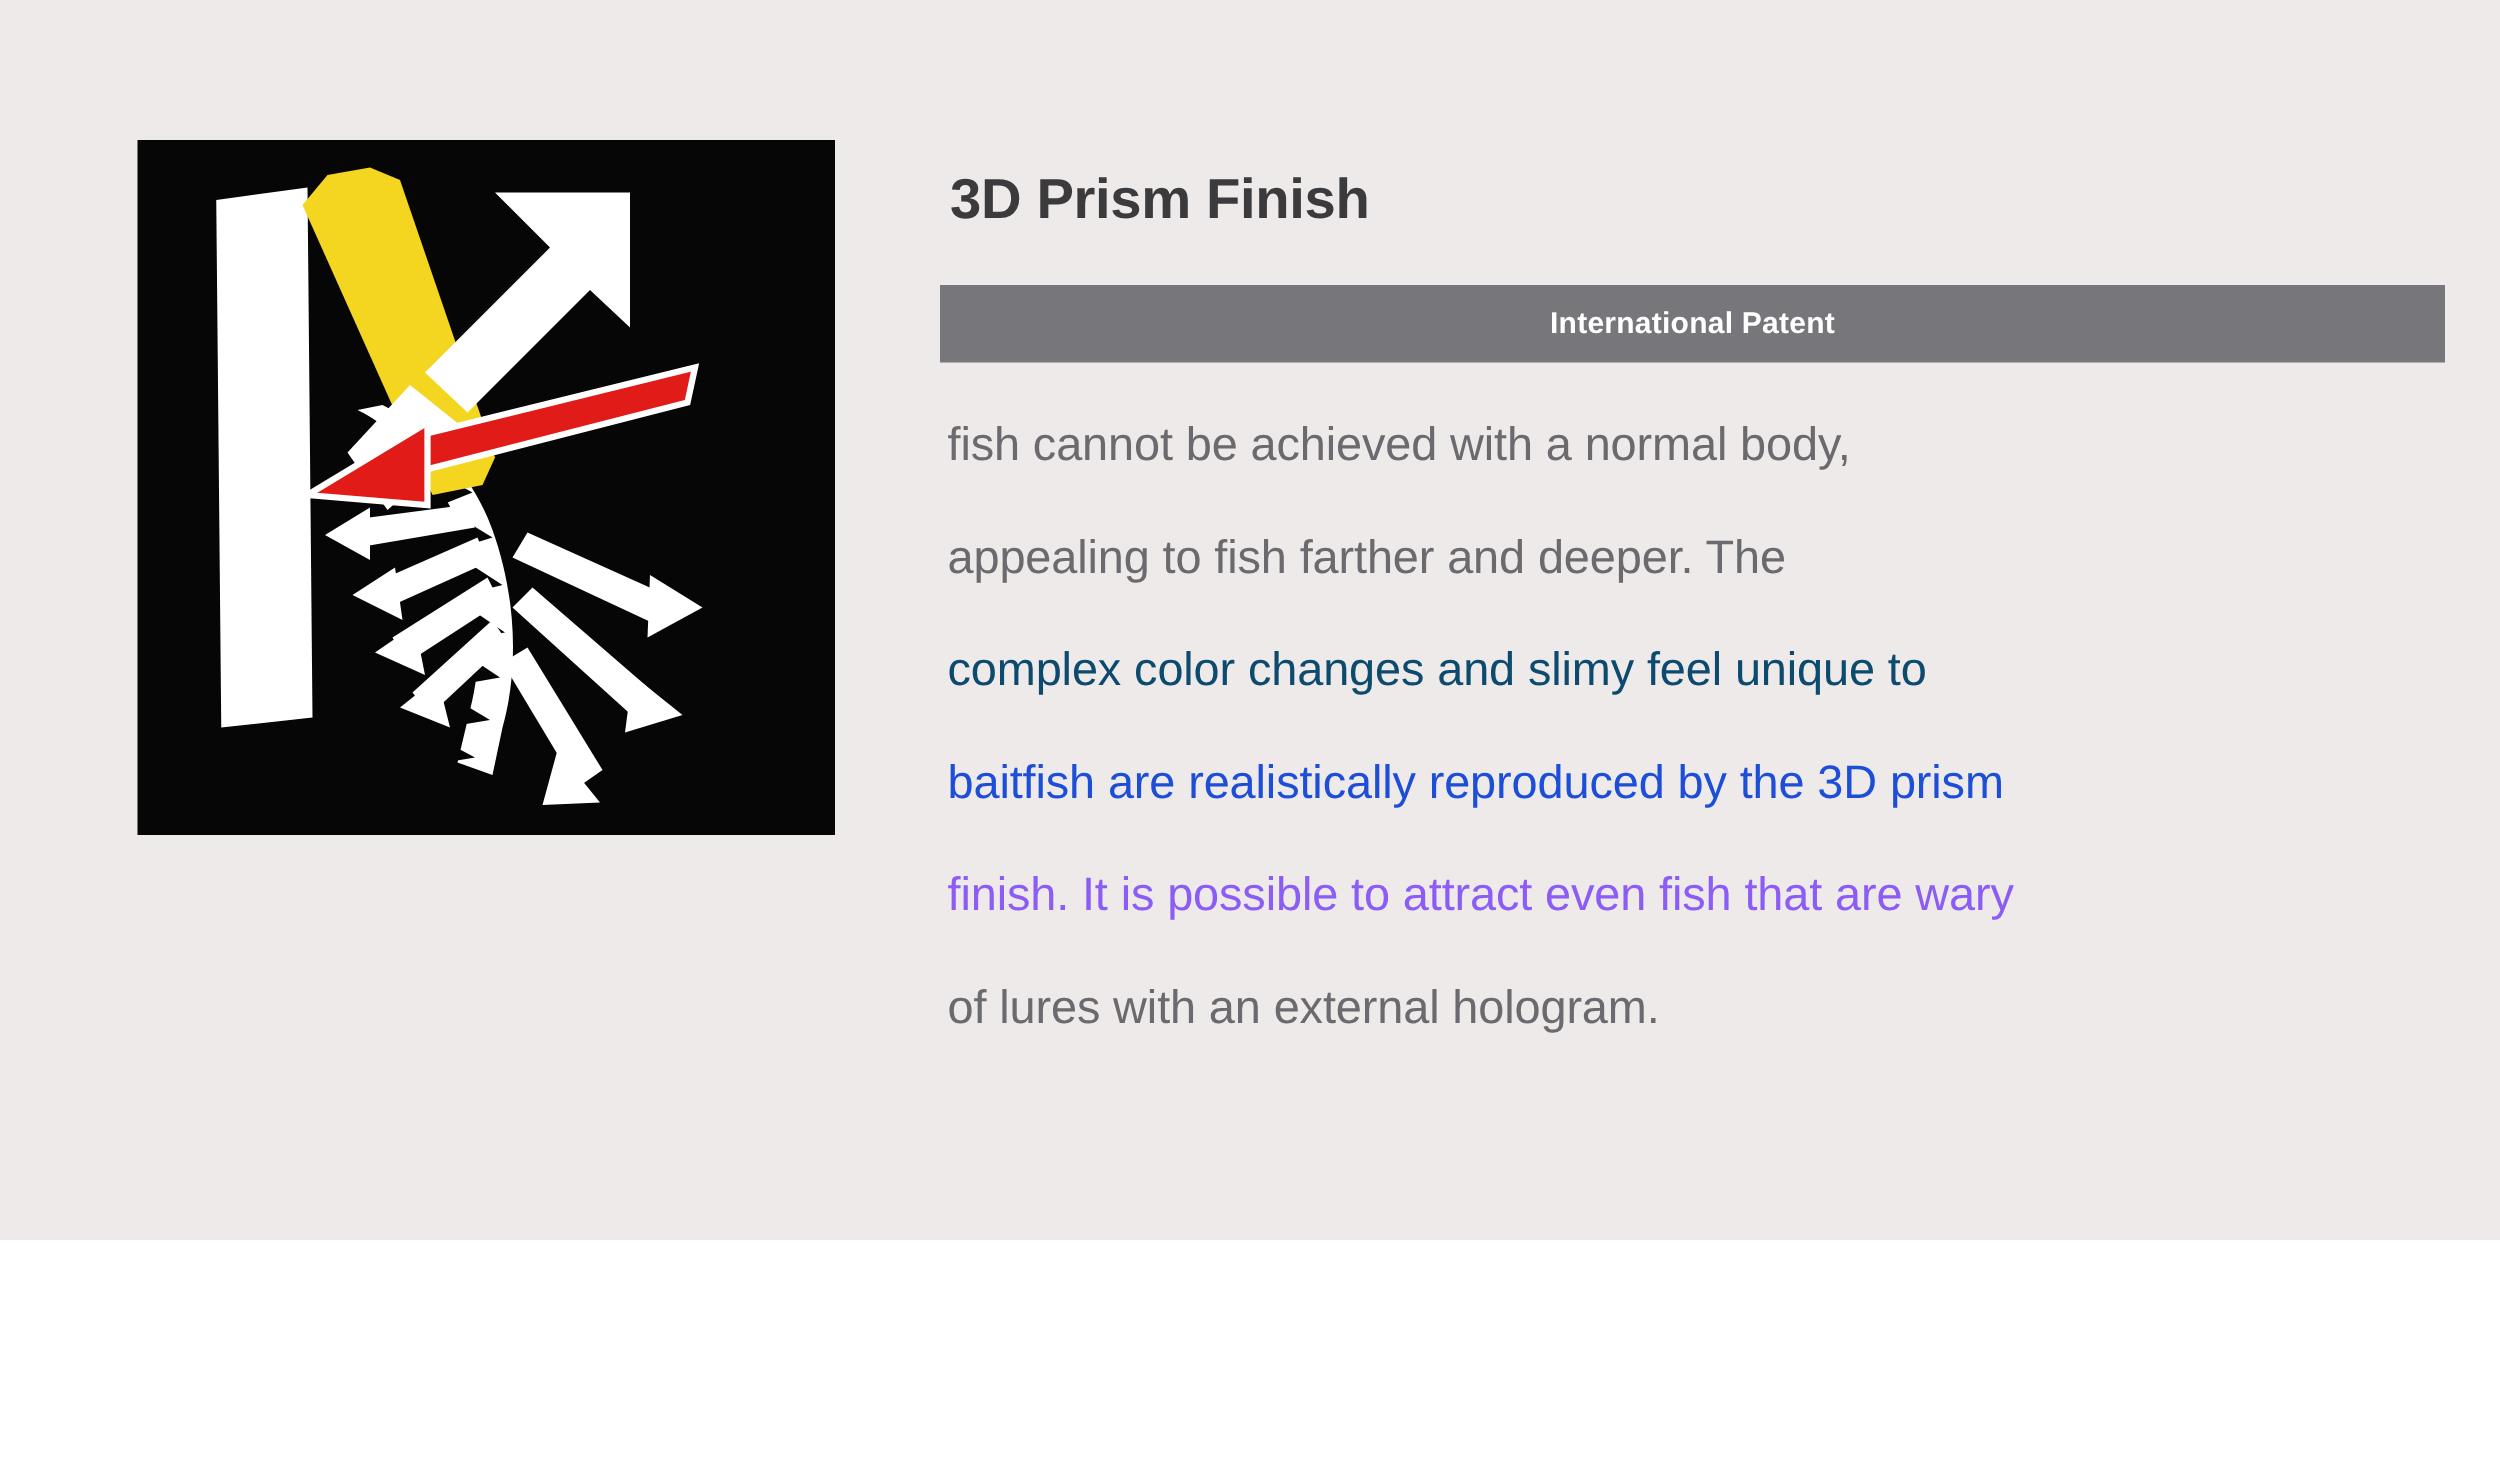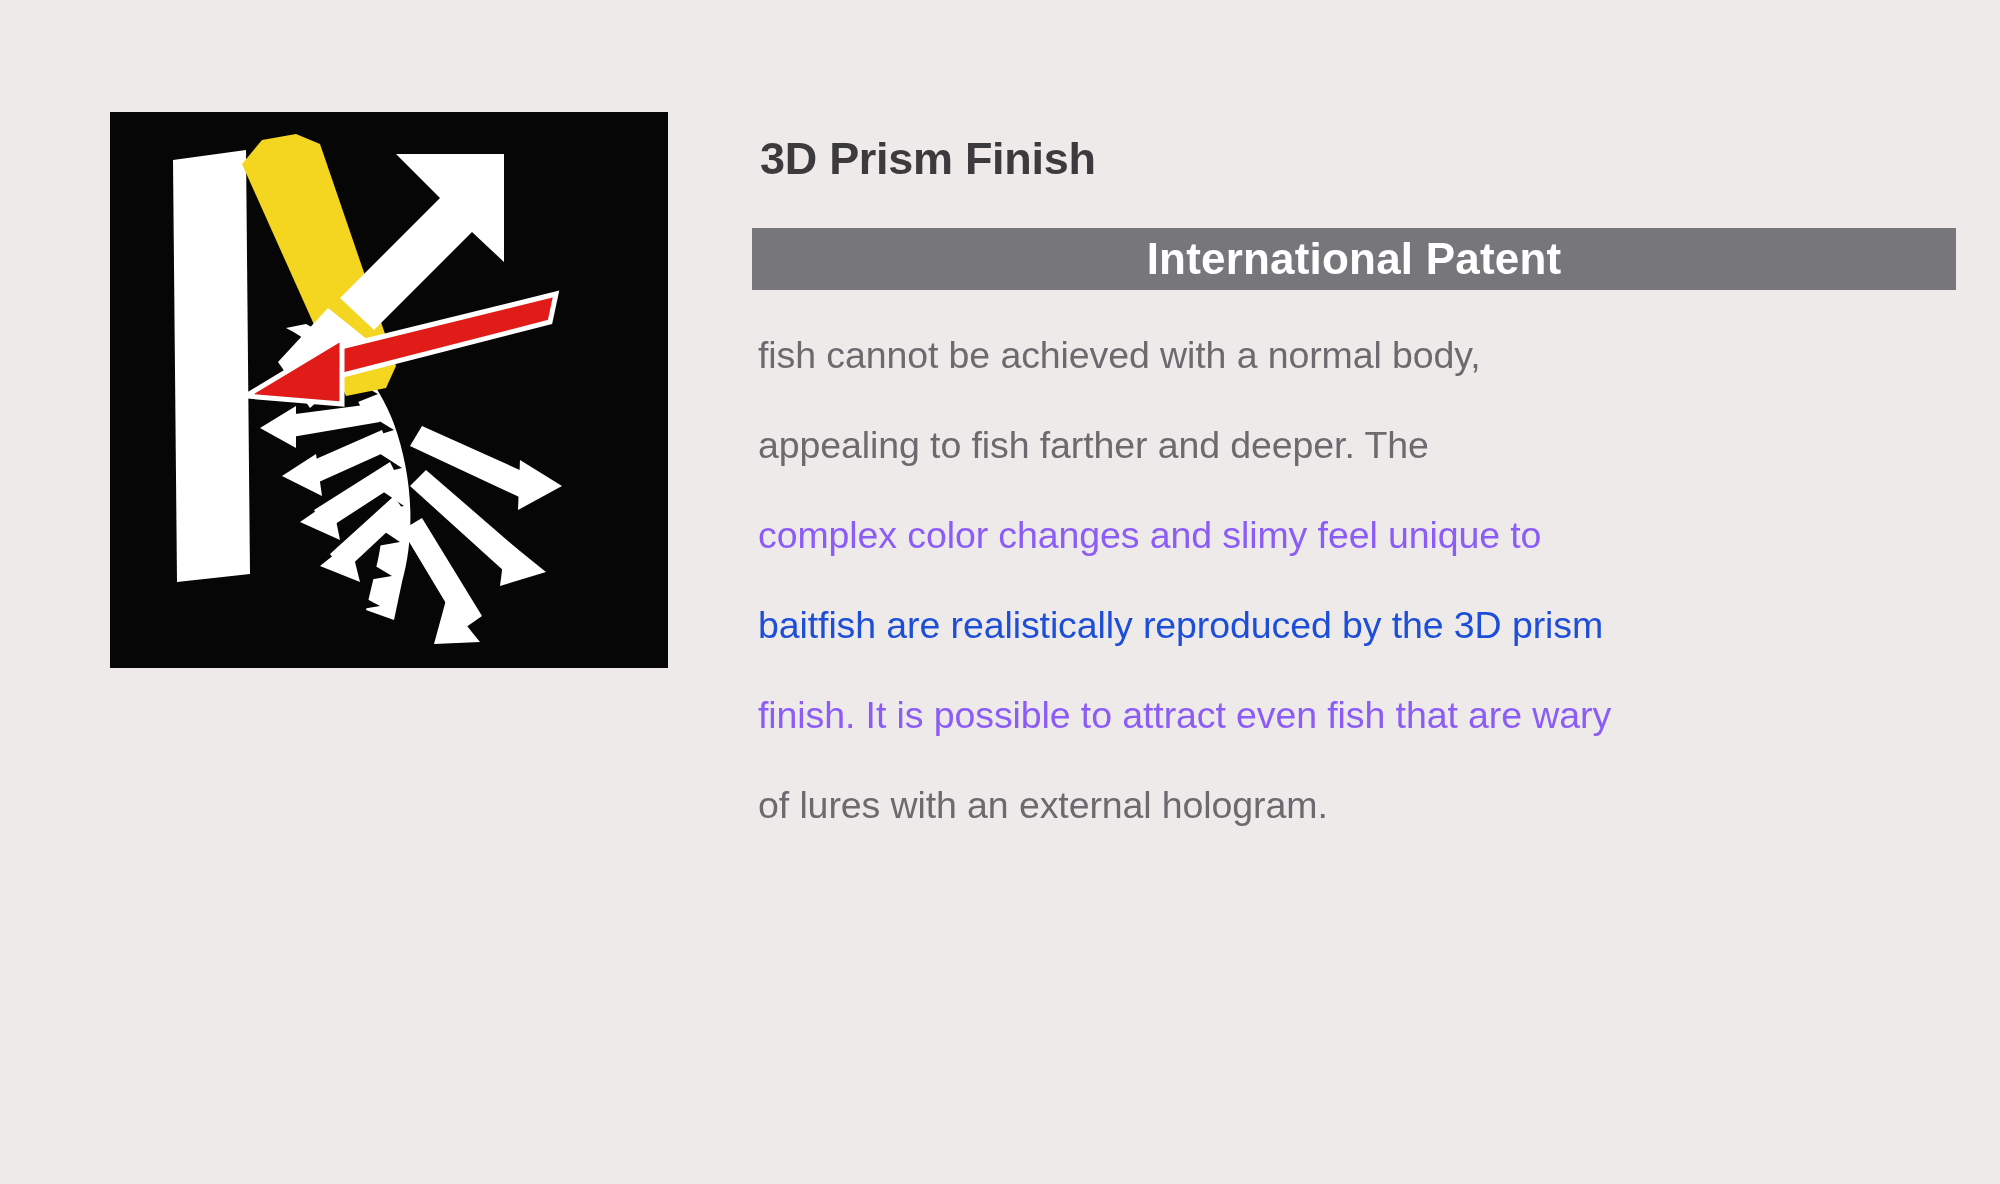--- a/index.html
+++ b/index.html
@@ -9,21 +9,21 @@
   }
   body {
     width: 2000px;
     height: 1184px;
     overflow: hidden;
     font-family: "Liberation Sans", sans-serif;
   }
   #page {
     position: relative;
     width: 2000px;
-    height: 1184px;
+    height: 992px;
     background: #efeaea;
     box-sizing: border-box;
   }
 
   
   #figure-panel {
     position: absolute;
     left: 110px;
     top: 112px;
     width: 558px;
@@ -60,21 +60,21 @@
     width: 1204px;
     height: 62px;
     background: #77777b;
     display: flex;
     align-items: center;
     justify-content: center;
     box-sizing: border-box;
   }
   #patent-banner-label {
     color: #ffffff;
-    font-size: 44px;
+    font-size: 24px;
     font-weight: bold;
     letter-spacing: 0.2px;
     font-family: "Liberation Sans", sans-serif;
     white-space: nowrap;
   }
 
   #body-copy {
     margin-top: 20px;
     padding-left: 6px;
   }
@@ -162,21 +162,21 @@
 
     <h1 id="page-title">3D Prism Finish</h1>
 
     <div id="patent-banner" style="background: rgb(119, 119, 123);">
       <span id="patent-banner-label" style="color: rgb(255, 255, 255);">International Patent</span>
     </div>
 
     <div id="body-copy">
       <div class="body-line" style="color: rgb(107, 106, 111);">fish cannot be achieved with a normal body,</div>
       <div class="body-line" style="color: rgb(107, 106, 111);">appealing to fish farther and deeper. The</div>
-      <div class="body-line" style="color: #8b5cf6;">complex color changes and slimy feel unique to</div>
+      <div class="body-line" style="color: #0c4a6e;">complex color changes and slimy feel unique to</div>
       <div class="body-line" style="color: #1d4ed8;">baitfish are realistically reproduced by the 3D prism</div>
       <div class="body-line" style="color: #8b5cf6;">finish. It is possible to attract even fish that are wary</div>
       <div class="body-line" style="color: rgb(107, 106, 111);">of lures with an external hologram.</div>
     </div>
 
   </div>
 
 </div>
 
 </body></html>

